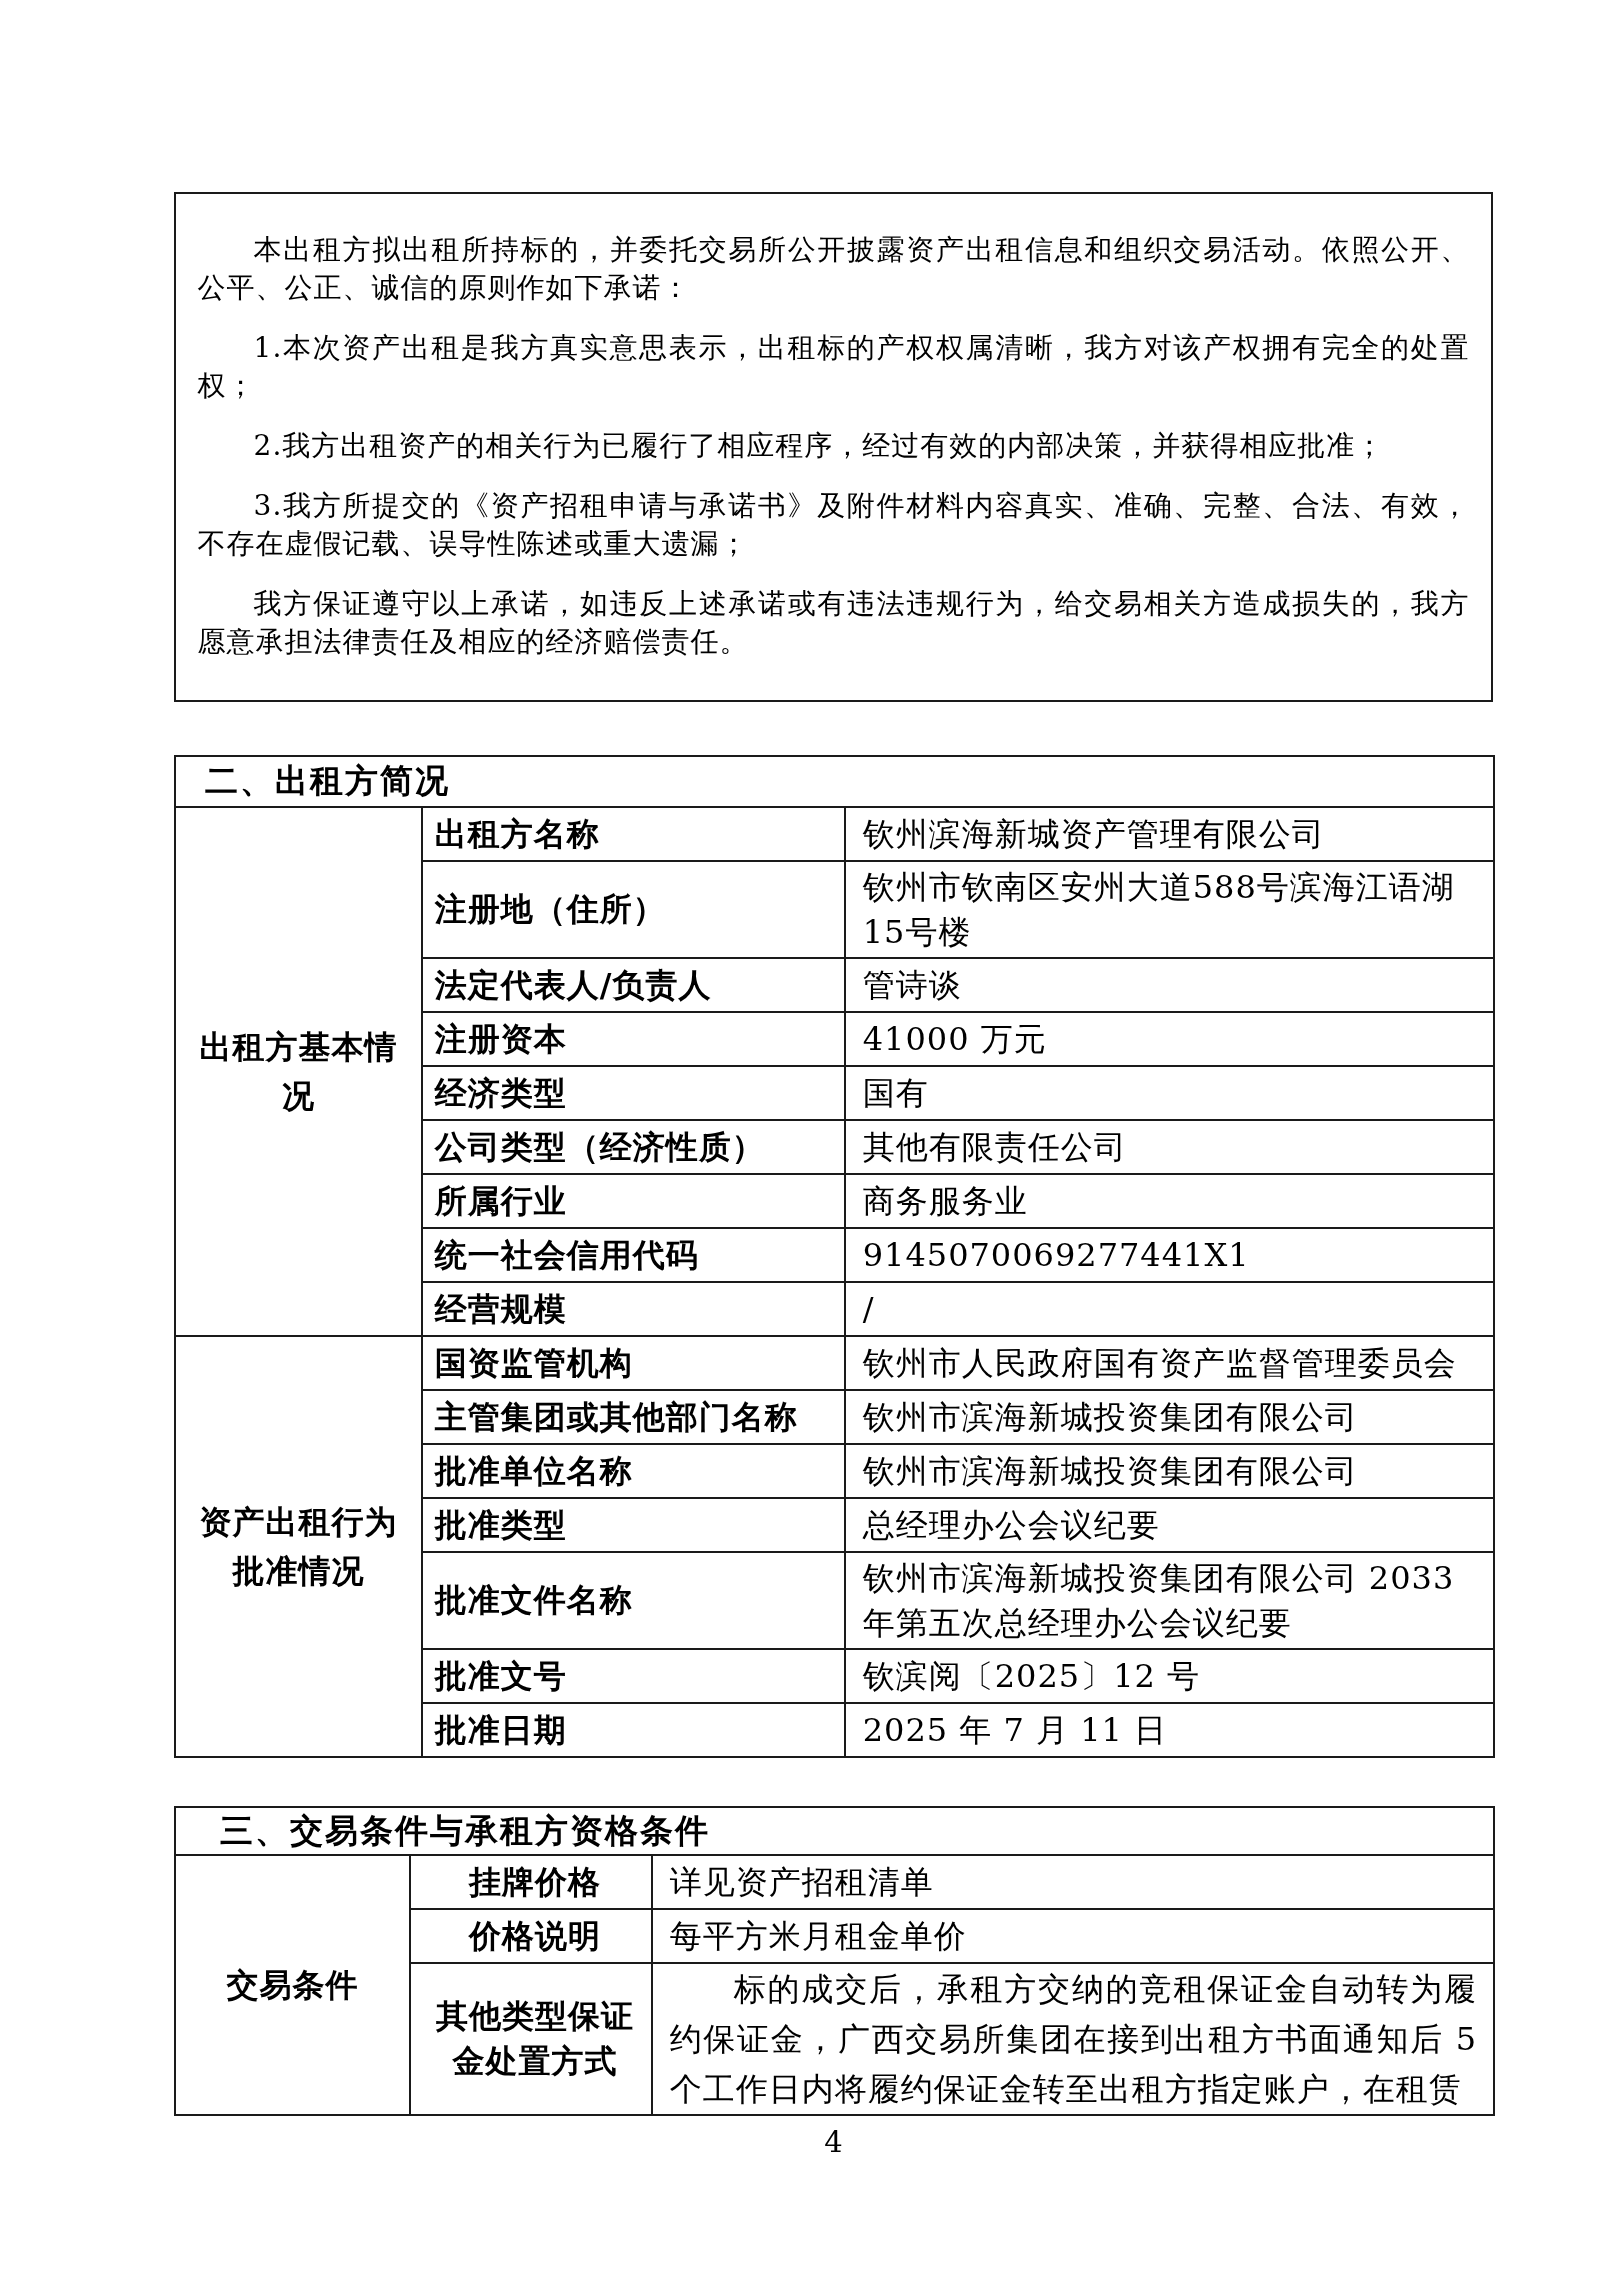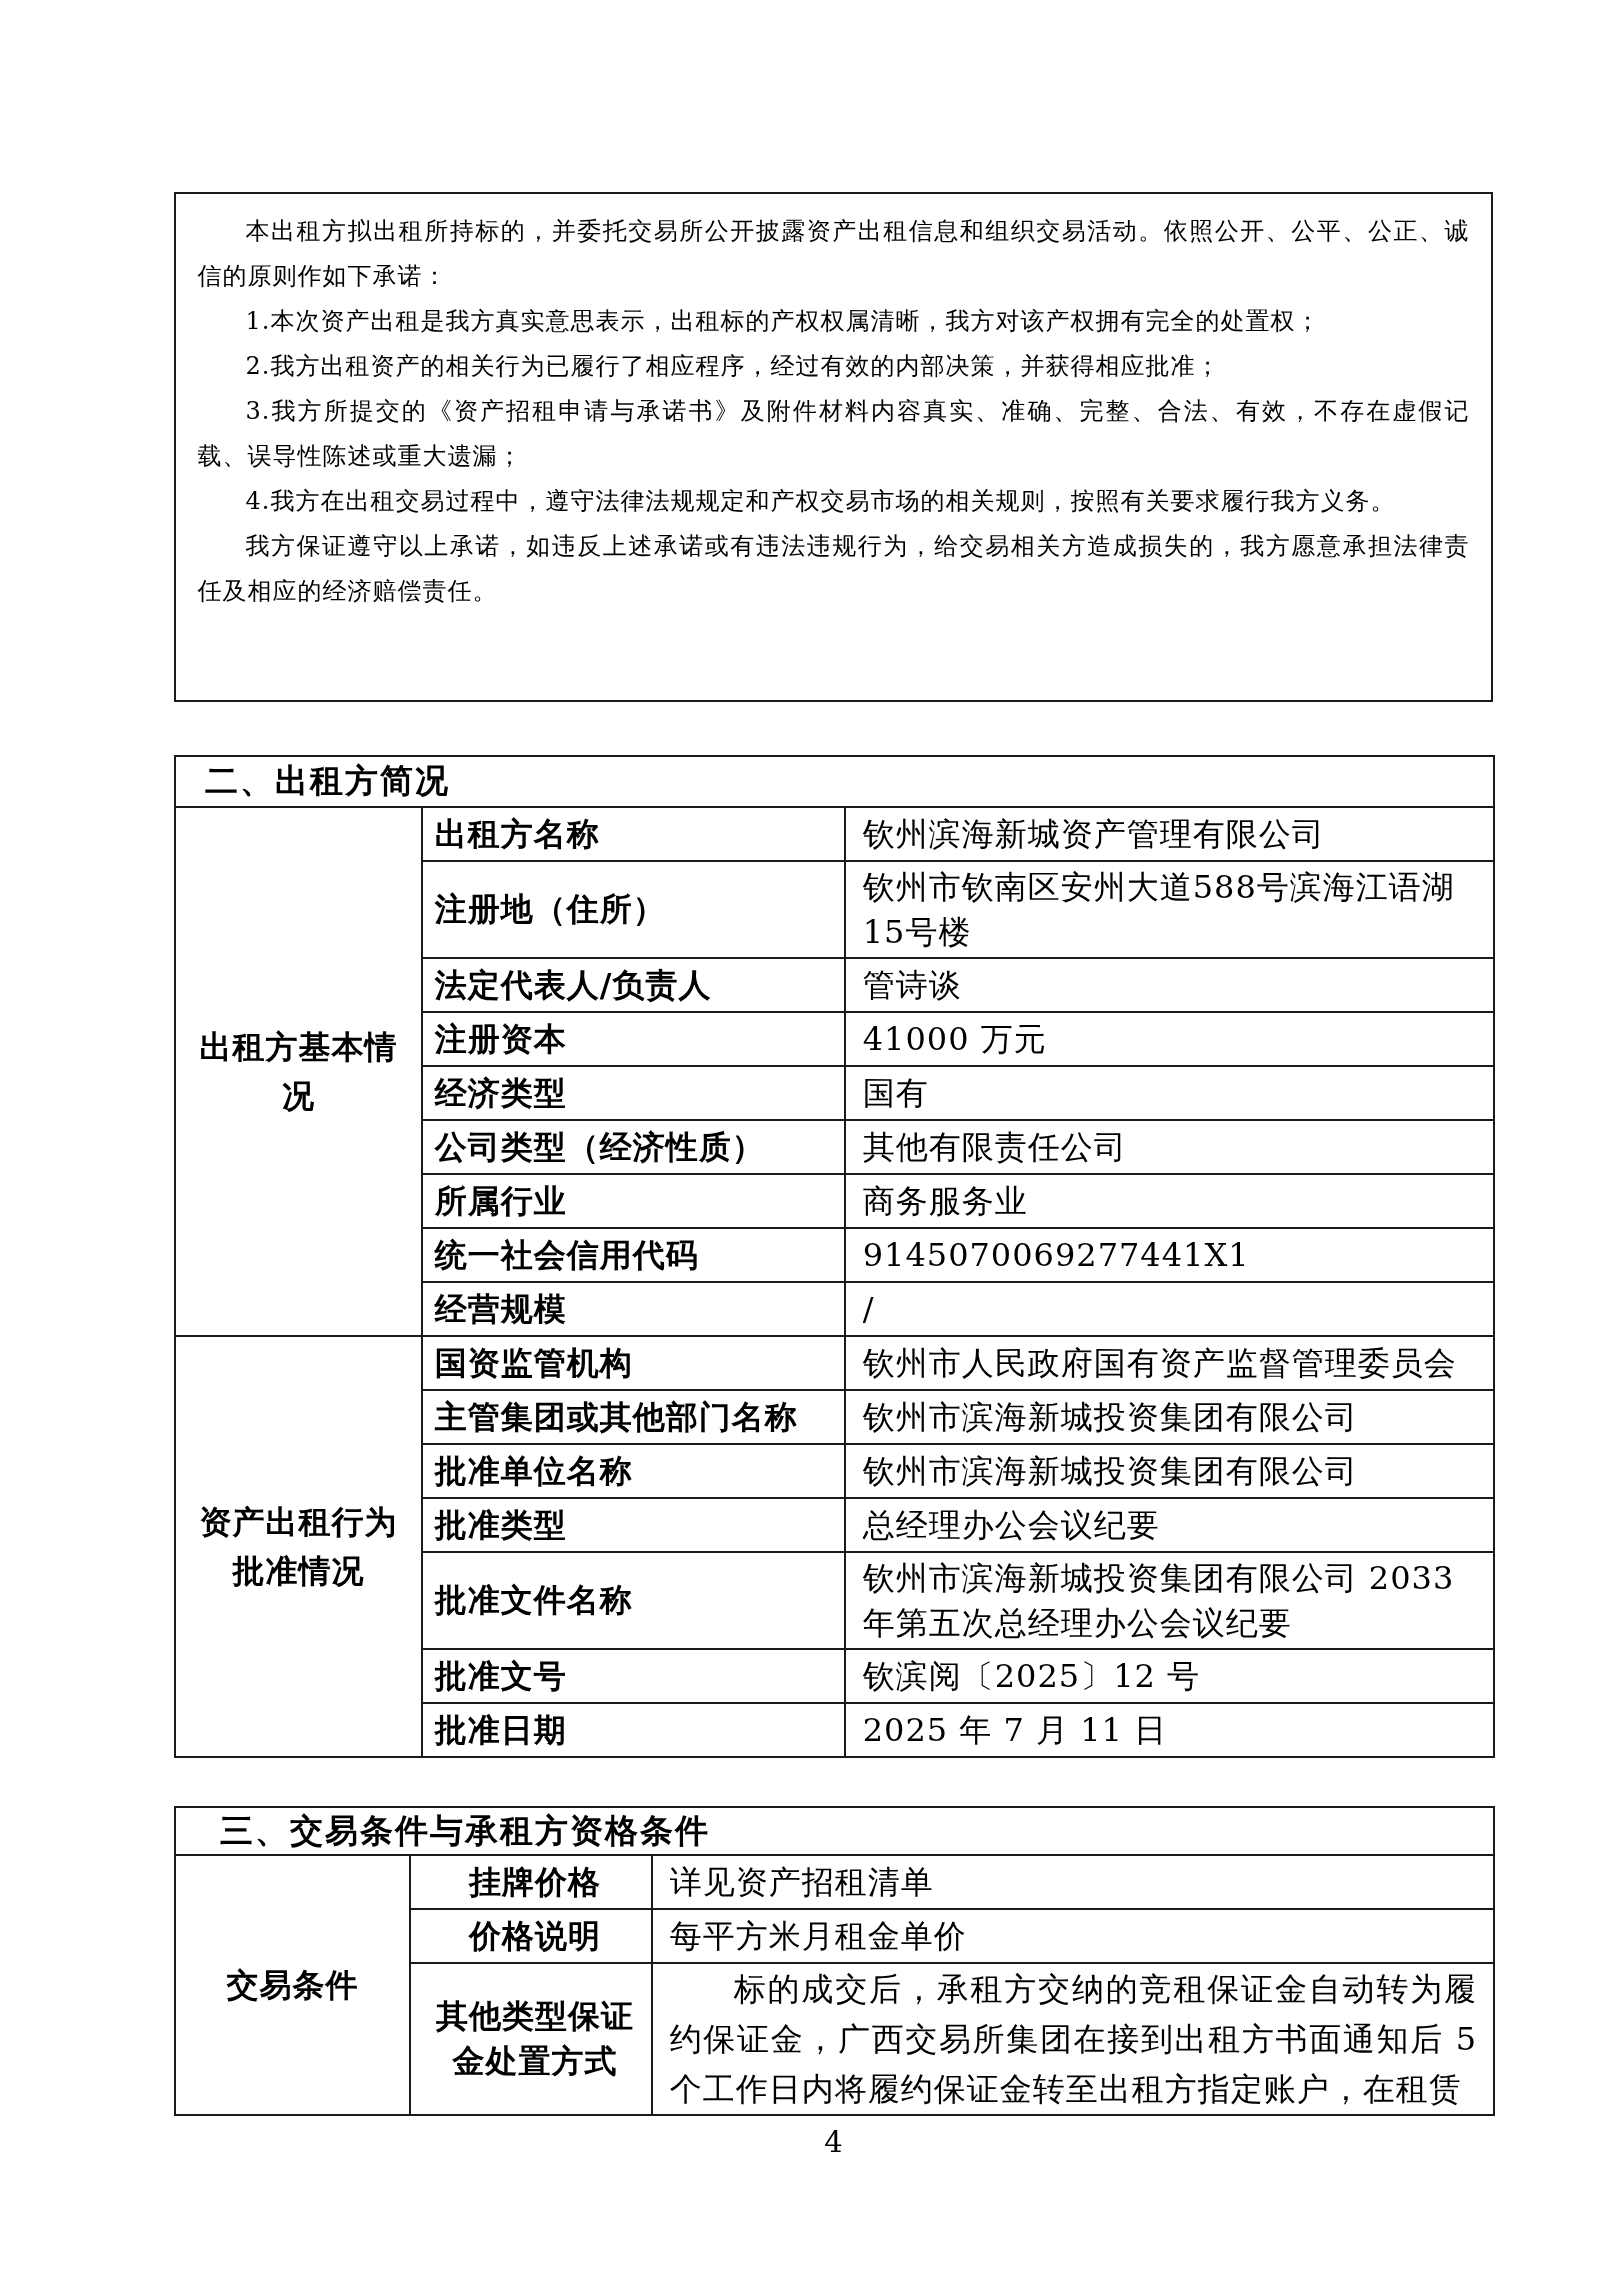--- a/index.html
+++ b/index.html
@@ -15,25 +15,26 @@
 
   
   .commitment-box {
     position: absolute;
     left: 174px; top: 192px; width: 1319px; height: 510px;
     border: 2.9px solid #1a1a1a;
     padding: 14.7px 21.6px 9.8px 21.6px;
     overflow: hidden;
   }
   .commitment-box p {
-    font-size: 24px;
-    line-height: 45px;
+    font-size: 28px;
+    line-height: 38px;
     text-align: justify;
     text-indent: 2em;
     letter-spacing: 1px;
+    margin-top: 22px;
   }
 
   
   table.doc-table {
     position: absolute;
     left: 174px;
     border-collapse: collapse;
     table-layout: fixed;
     width: 1319px;
     border: 2.9px solid #1a1a1a;
@@ -112,21 +113,20 @@
 </head>
 <body>
 
 <div class="page">
 
   <div class="commitment-box">
     <p>本出租方拟出租所持标的，并委托交易所公开披露资产出租信息和组织交易活动。依照公开、公平、公正、诚信的原则作如下承诺：</p>
     <p>1.本次资产出租是我方真实意思表示，出租标的产权权属清晰，我方对该产权拥有完全的处置权；</p>
     <p>2.我方出租资产的相关行为已履行了相应程序，经过有效的内部决策，并获得相应批准；</p>
     <p>3.我方所提交的《资产招租申请与承诺书》及附件材料内容真实、准确、完整、合法、有效，不存在虚假记载、误导性陈述或重大遗漏；</p>
-    <p>4.我方在出租交易过程中，遵守法律法规规定和产权交易市场的相关规则，按照有关要求履行我方义务。</p>
     <p>我方保证遵守以上承诺，如违反上述承诺或有违法违规行为，给交易相关方造成损失的，我方愿意承担法律责任及相应的经济赔偿责任。</p>
   </div>
 
   <table class="doc-table" id="table2">
     <colgroup>
         <col class="c1">
         <col class="c2">
         <col class="c3">
       </colgroup>
     <tbody>

